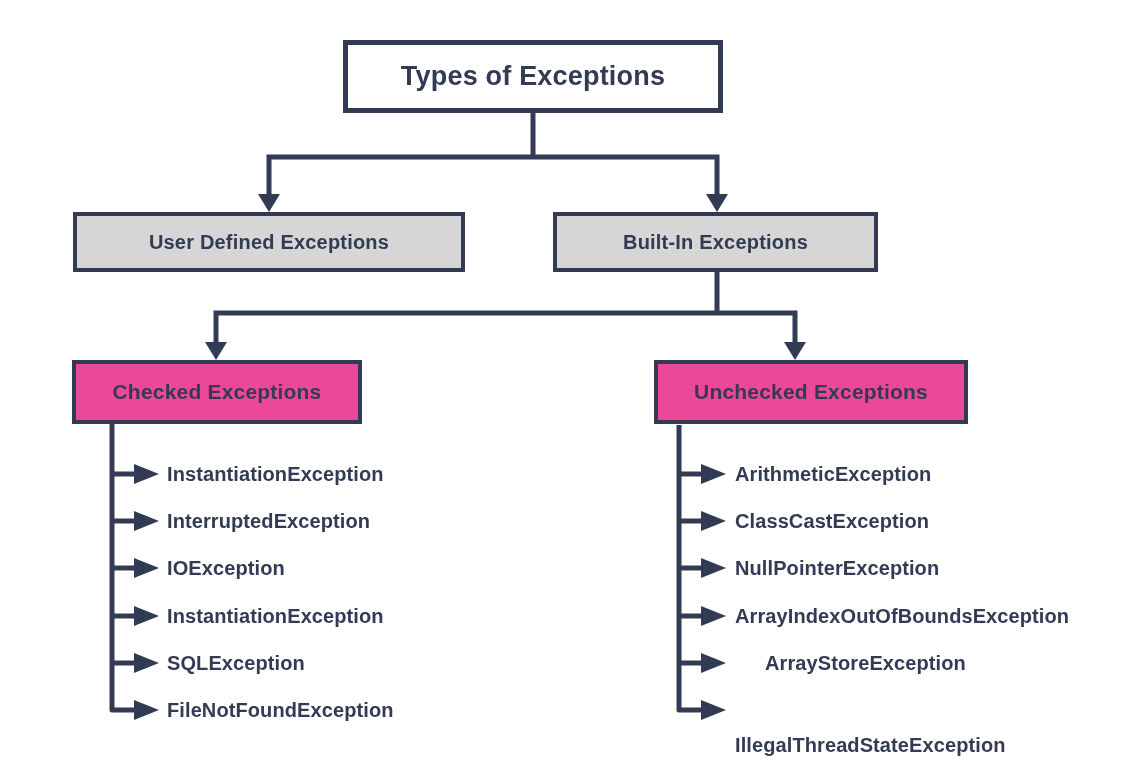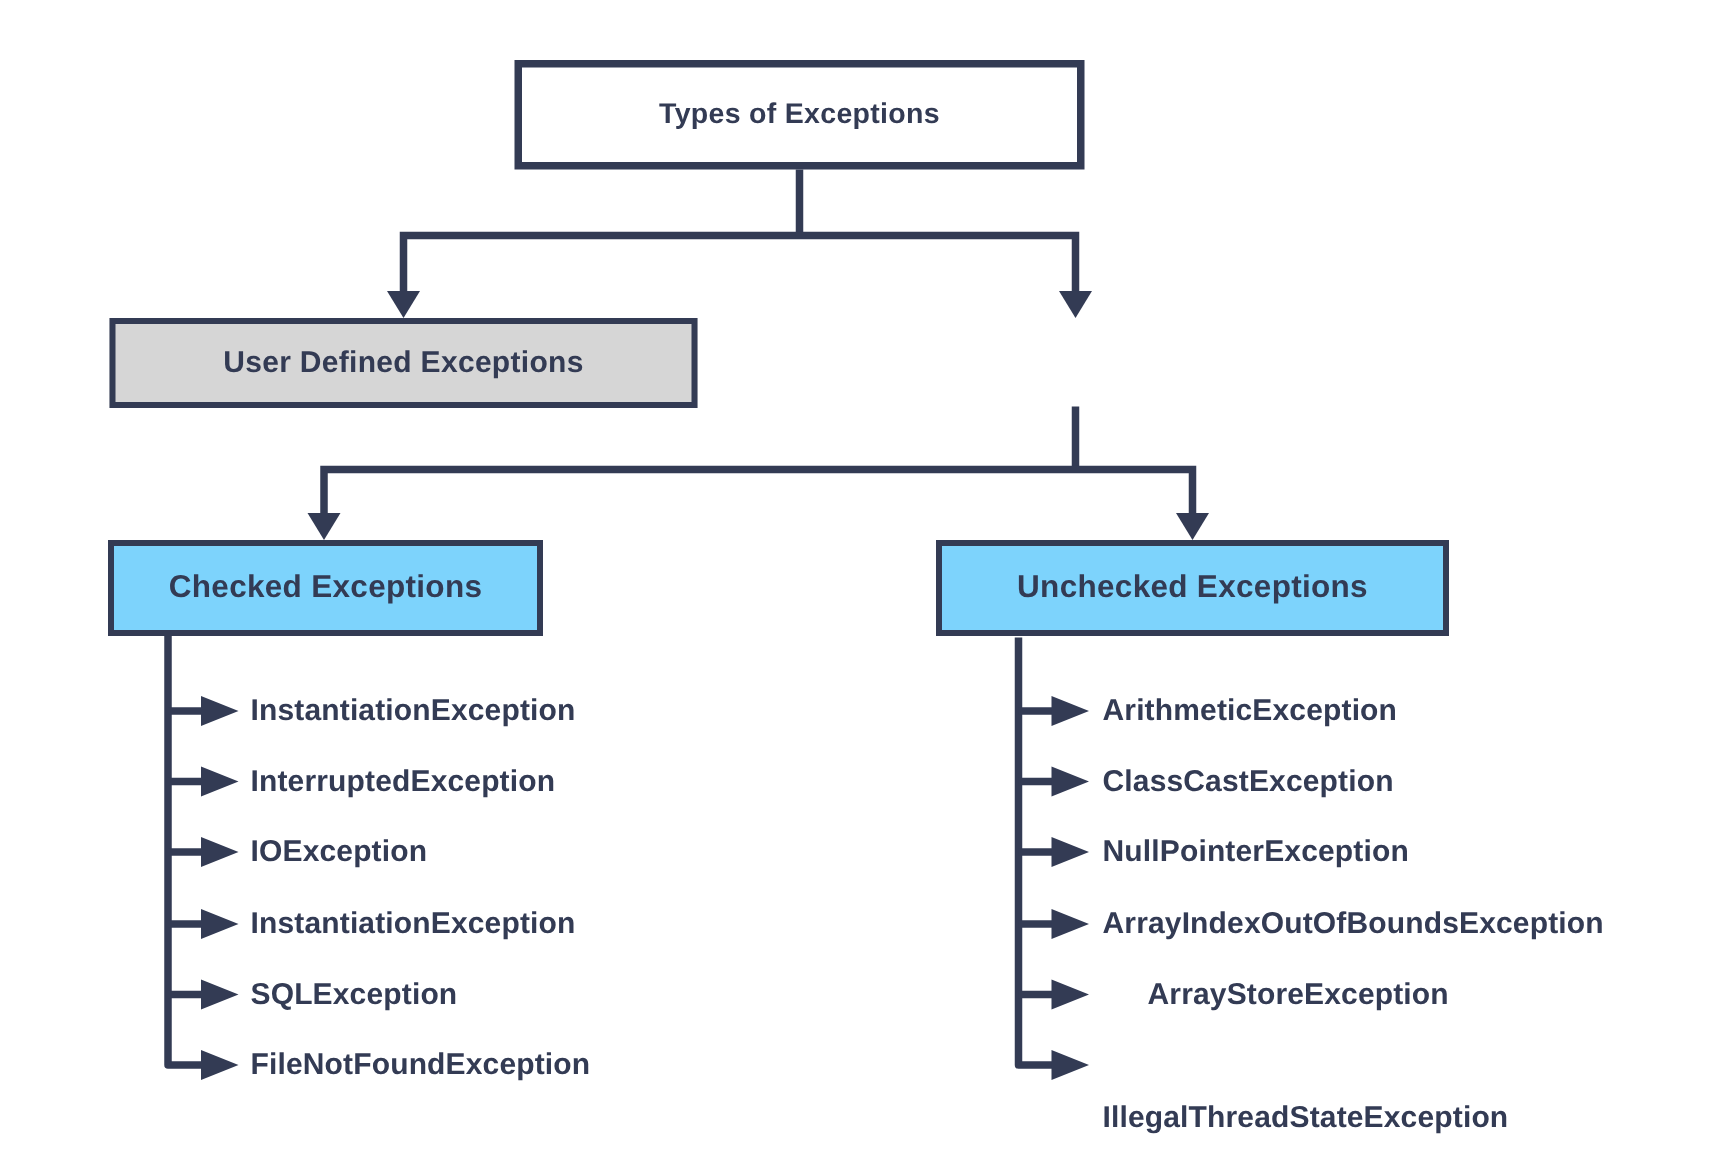--- a/index.html
+++ b/index.html
@@ -28,30 +28,30 @@
     justify-content: center;
     box-sizing: border-box;
     font-weight: bold;
     color: #333B54;
     text-align: center;
     letter-spacing: 0.2px;
   }
   .node-root {
     border: 5px solid #333B54;
     background: #ffffff;
-    font-size: 19px;
+    font-size: 27px;
   }
   .node-l2 {
     border: 4px solid #333B54;
     background: #D6D6D6;
     font-size: 20px;
   }
   .node-l3 {
     border: 4px solid #333B54;
-    background: #7dd3fc;
+    background: #ec4899;
     font-size: 21px;
   }
   .leaf {
     position: absolute;
     height: 26px;
     display: flex;
     align-items: center;
     font-size: 20px;
     font-weight: bold;
     color: #333B54;
@@ -119,26 +119,29 @@
   </svg>
 
   <div class="node node-root" style="left:343px; top:40px; width:380px; height:73px;">
     <span>Types of Exceptions</span>
   </div>
 
   <div class="node node-l2" style="left:73px; top:212px; width:392px; height:60px;">
     <span>User Defined Exceptions</span>
   </div>
 
+  <div class="node node-l2" style="left:553px; top:212px; width:325px; height:60px;">
+    <span>Built-In Exceptions</span>
+  </div>
 
   <div class="node node-l3" style="left:72px; top:360px; width:290px; height:64px;">
     <span>Checked Exceptions</span>
   </div>
 
-  <div class="node node-l3" style="left:624px; top:360px; width:342px; height:64px;">
+  <div class="node node-l3" style="left:654px; top:360px; width:314px; height:64px;">
     <span>Unchecked Exceptions</span>
   </div>
 
   <div class="leaf" style="left:167px; top:461px;">InstantiationException</div>
   <div class="leaf" style="left:167px; top:508px;">InterruptedException</div>
   <div class="leaf" style="left:167px; top:555px;text-align:center;">IOException</div>
   <div class="leaf" style="left:167px; top:603px;">InstantiationException</div>
   <div class="leaf" style="left:167px; top:650px;">SQLException</div>
   <div class="leaf" style="left:735px; top:461px;">ArithmeticException</div>
 

